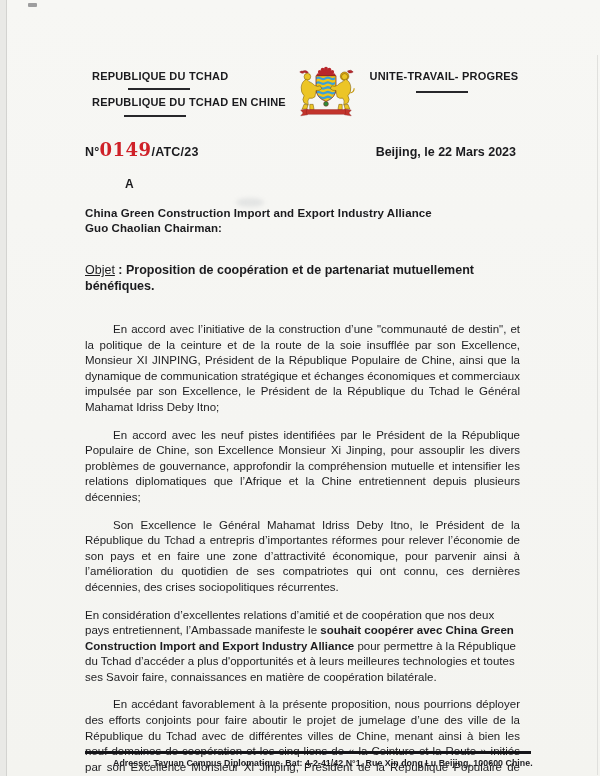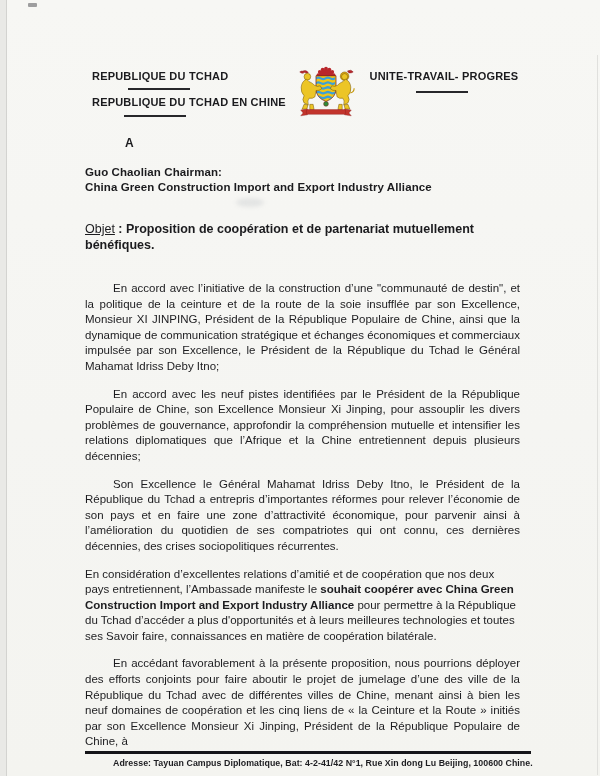--- a/index.html
+++ b/index.html
@@ -134,26 +134,32 @@
           </g>
         </svg>
       </div>
 
       <div class="hdr-right">
         <div class="hdr-line">UNITE-TRAVAIL- PROGRES</div>
         <div class="rule-3"></div>
       </div>
     </div>
 
+    <div class="ref-row">
+      <div class="ref">
+        <span>N°</span><span class="ref-num" style="color: rgb(207, 33, 40);">0149</span><span>/ATC/23</span>
+      </div>
+      <div class="dateline">Beijing, le 22 Mars 2023</div>
+    </div>
 
     <div class="salutation">A</div>
 
     <div class="recipient">
+      <div>China Green Construction Import and Export Industry Alliance</div>
       <div>Guo Chaolian Chairman:</div>
-      <div>China Green Construction Import and Export Industry Alliance</div>
     </div>
 
     <div class="subject">
       <span class="objet-label">Objet</span><span class="subject-sep"> : </span><span class="subject-text">Proposition de coopération et de partenariat mutuellement bénéfiques.</span>
     </div>
 
     <div class="body-text">
         <p class="para indent justify"><span>En accord avec l’initiative de la construction d’une "communauté de destin", et la politique de la ceinture et de la route de la soie insufflée par son Excellence, Monsieur XI JINPING, Président de la République Populaire de Chine, ainsi que la dynamique de communication stratégique et échanges économiques et commerciaux impulsée par son Excellence, le Président de la République du Tchad le Général Mahamat Idriss Deby Itno;</span></p>
         <p class="para indent justify"><span>En accord avec les neuf pistes identifiées par le Président de la République Populaire de Chine, son Excellence Monsieur Xi Jinping, pour assouplir les divers problèmes de gouvernance, approfondir la compréhension mutuelle et intensifier les relations diplomatiques que l’Afrique et la Chine entretiennent depuis plusieurs décennies;</span></p>
         <p class="para indent justify"><span>Son Excellence le Général Mahamat Idriss Deby Itno, le Président de la République du Tchad a entrepris d’importantes réformes pour relever l’économie de son pays et en faire une zone d’attractivité économique, pour parvenir ainsi à l’amélioration du quotidien de ses compatriotes qui ont connu, ces dernières décennies, des crises sociopolitiques récurrentes.</span></p>

